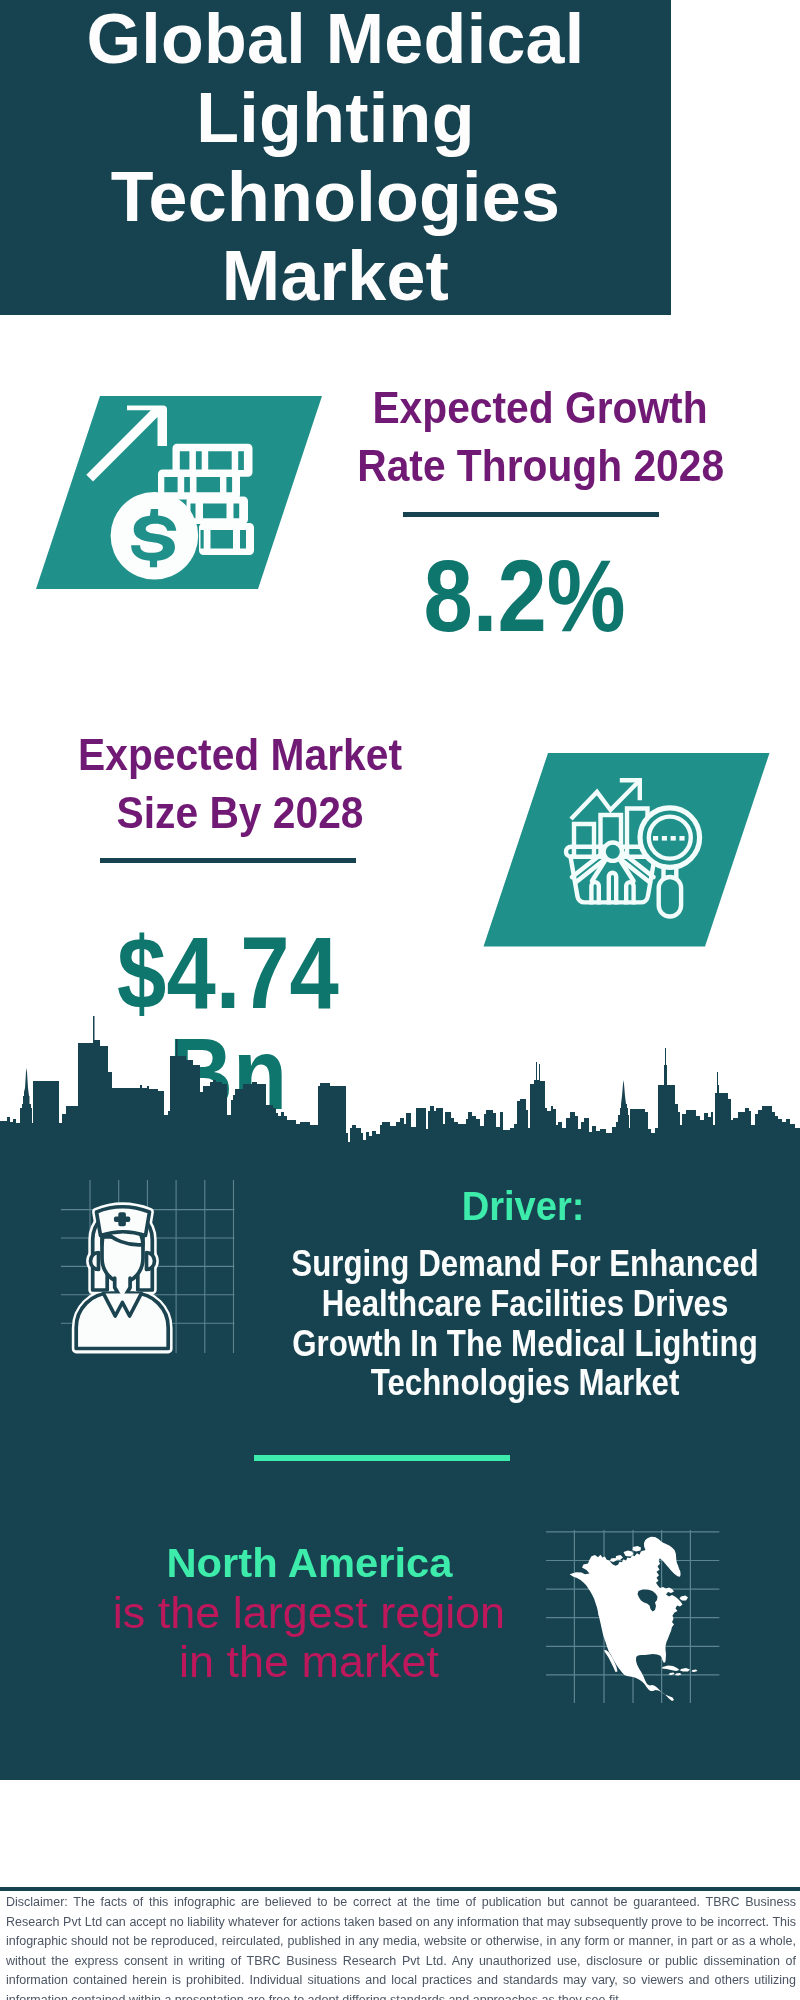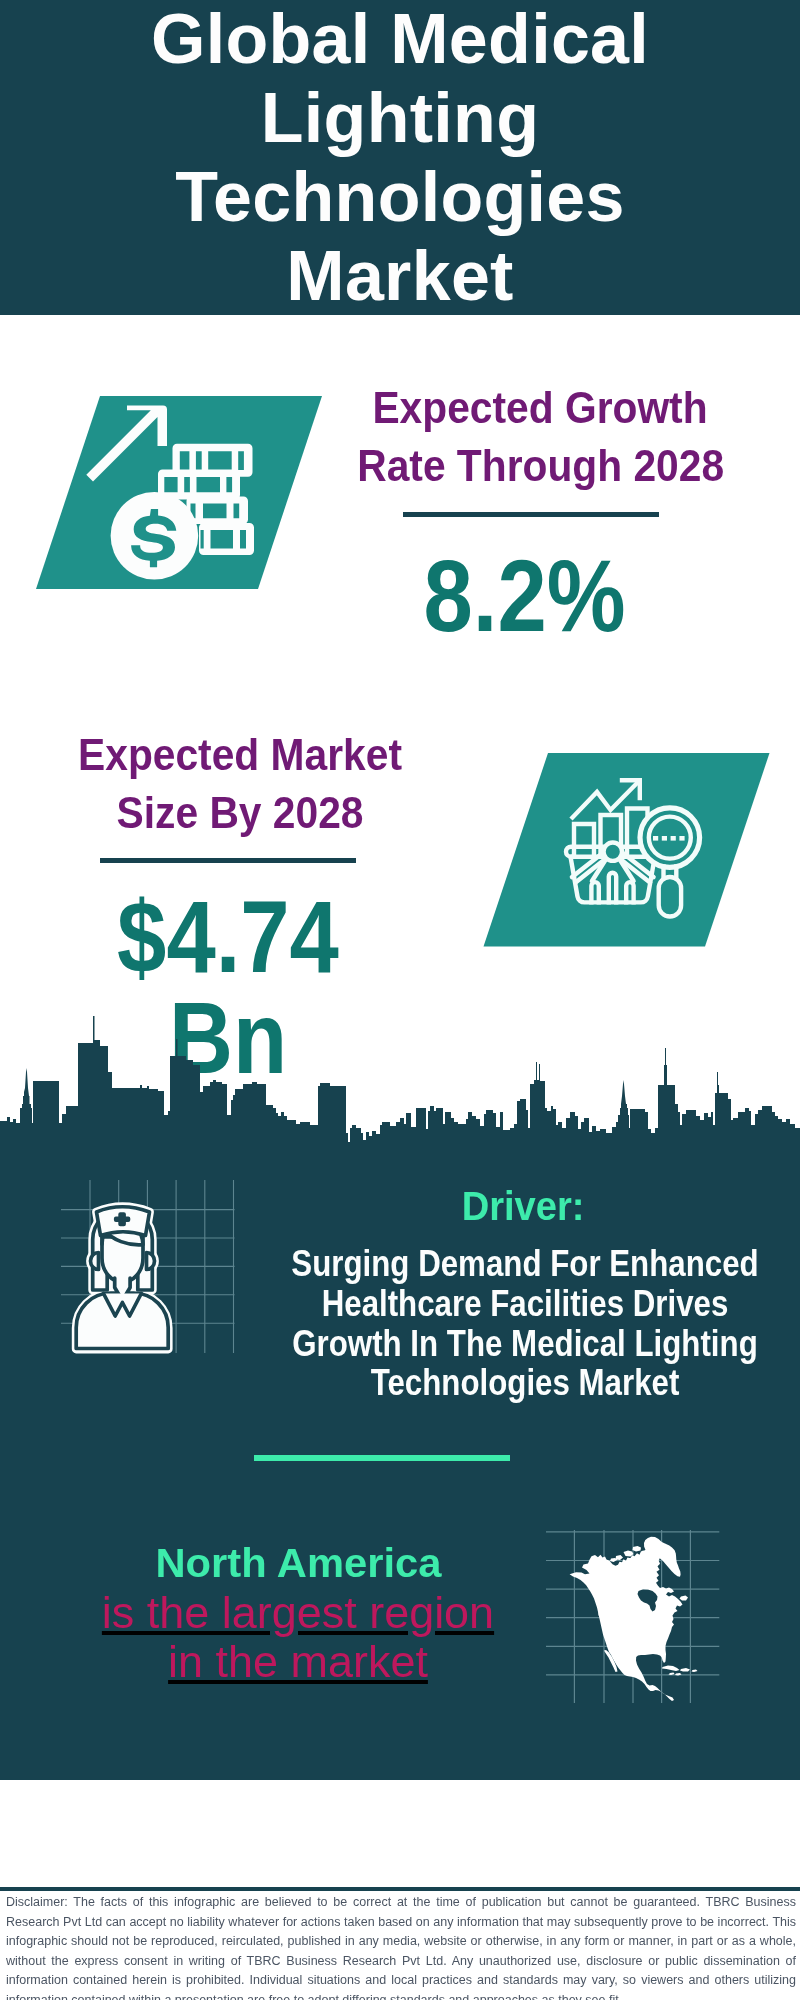--- a/index.html
+++ b/index.html
@@ -2,61 +2,61 @@
 <html><head>
 <meta charset="utf-8">
 <title>Global Medical Lighting Technologies Market</title>
 <style>
   html,body{margin:0;padding:0;}
   body{width:800px;height:2000px;background:#ffffff;
        font-family:"Liberation Sans",sans-serif;overflow:hidden;}
   .page{position:relative;width:800px;height:2000px;background:#fff;}
 
   
-  .header{position:absolute;left:0;top:0;width:800px;height:315px;background:#17424f;}
+  .header{position:absolute;left:0;top:0;width:671px;height:315px;background:#17424f;}
   .header h1{margin:0 auto;color:#fdfdfd;font-weight:bold;text-align:center;
              font-size:70px;line-height:79px;padding-top:0px;letter-spacing:0.3px;width:545px;}
 
   
   .stat-label{color:#701a75;font-weight:bold;font-size:44.6px;line-height:57.5px;text-align:center;}
   .stat-label>div{white-space:nowrap;transform:scaleX(0.914);}
   .stat-rule{height:4.5px;background:#17424f;}
   .stat-value{color:#0f766e;font-weight:bold;font-size:101.4px;line-height:101px;text-align:center;}
   .stat-value>span{display:inline-block;transform:scaleX(0.874);}
 
   
   #sec1-icon{position:absolute;left:30px;top:390px;width:300px;height:205px;}
   #sec1-text{position:absolute;left:340px;top:379px;width:400px;}
   #sec1-rule{position:absolute;left:403px;top:512px;width:256px;}
   #sec1-val{position:absolute;left:325px;top:545px;width:400px;}
 
   
   #sec2-text{position:absolute;left:40px;top:726px;width:400px;}
   #sec2-rule{position:absolute;left:100px;top:858px;width:256px;}
-  #sec2-val{position:absolute;left:28px;top:886px;width:400px;}
+  #sec2-val{position:absolute;left:28px;top:922px;width:400px;}
   #sec2-icon{position:absolute;left:478px;top:748px;width:300px;height:205px;}
 
   
   .lower{position:absolute;left:0;top:1142px;width:800px;height:638px;background:#17424f;}
   .skyline{position:absolute;left:0;top:1012px;width:800px;height:145px;}
 
   
   #driver-icon{position:absolute;left:55px;top:1175px;width:130px;height:185px;}
   #driver-grid{position:absolute;left:55px;top:1175px;width:190px;height:185px;}
   #driver-block{position:absolute;left:225px;top:1182px;width:600px;}
   .driver-body>div,.driver-title{white-space:nowrap;}
   .driver-title>span{display:inline-block;transform:scaleX(0.93);}
   .driver-title{color:#3debab;font-weight:bold;font-size:41px;line-height:40px;text-align:center;padding-top:4px;}
   .driver-title{transform-origin:center;margin-left:-4px;}
   .driver-body{color:#fbfdfd;font-weight:bold;font-size:37px;line-height:39.8px;text-align:center;margin-top:18px;}
   .driver-body>div{transform:scaleX(0.845);}
   #driver-rule{position:absolute;left:254px;top:1455px;width:256px;height:6px;background:#3debab;}
 
   
-  #region-block{position:absolute;left:48px;top:1543px;width:500px;text-decoration:underline;}
+  #region-block{position:absolute;left:59px;top:1543px;width:500px;}
   .region-name{color:#3debab;font-weight:bold;font-size:41px;line-height:41px;text-align:center;white-space:nowrap;}
   .region-name>span{display:inline-block;transform:scaleX(1.018);}
   .region-sub{color:#be185d;font-size:44.5px;line-height:49.4px;text-align:center;margin-top:4px;}
   .region-sub>div{white-space:nowrap;transform:scaleX(1.01);}
   #region-map{position:absolute;left:540px;top:1516px;width:190px;height:195px;}
 
   
   .footer{position:absolute;left:0;top:1780px;width:800px;height:107px;background:#fff;}
   .footer-line{position:absolute;left:0;top:1887px;width:800px;height:4px;background:#17424f;}
   .disclaimer{position:absolute;left:6px;top:1893px;width:790px;color:#4b5563;

